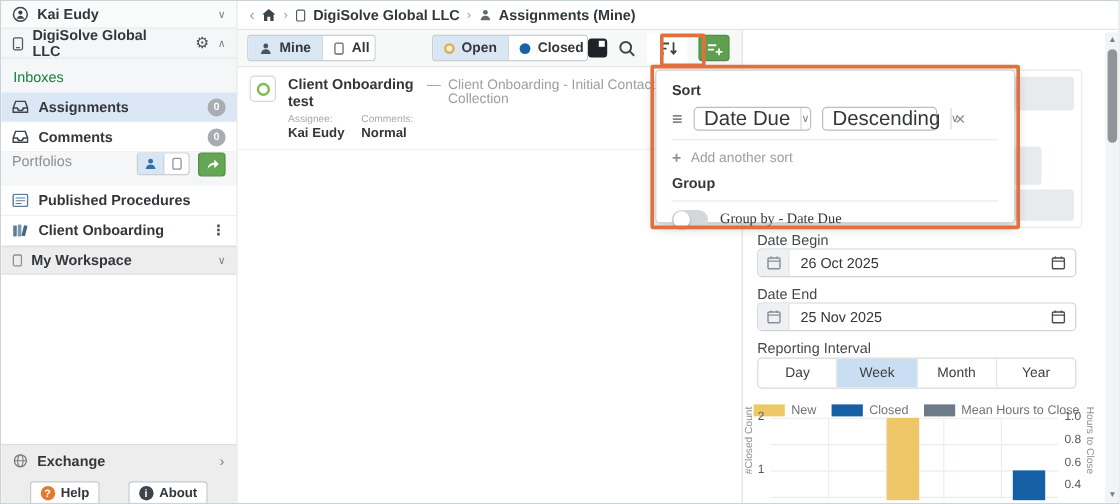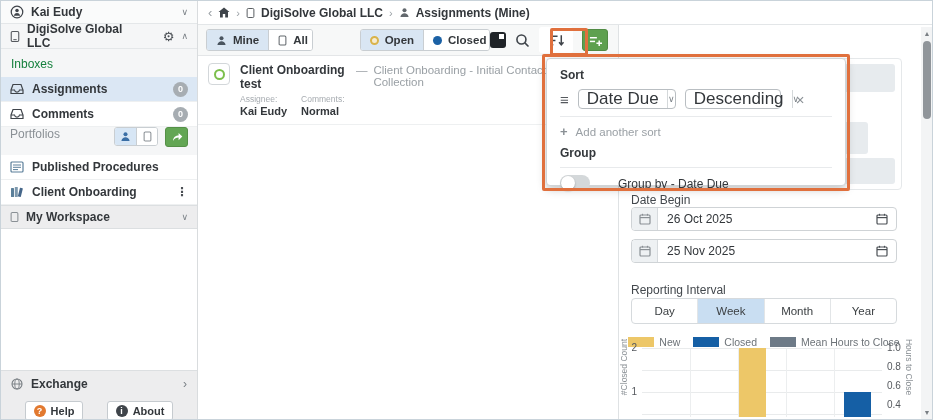--- a/index.html
+++ b/index.html
@@ -104,21 +104,21 @@
   .sel-val { padding:0 8px; font-size:17px; flex:1; white-space:nowrap; }
   .sel-chev { width:20px; align-self:stretch; border-left:1px solid #d4d8da; display:flex; align-items:center; justify-content:center; color:#7a8086; font-size:9px; }
   .w96 { width:98px; } .w95 { width:96px; }
   .x-btn { color:#8a9095; font-size:15px; margin-left:6px; cursor:pointer; }
   .sp-hr { border:none; border-top:1px solid #e8eaec; margin:7px 0; }
   .add-sort { display:flex; align-items:center; gap:8px; color:#9aa0a5; font-size:11.5px; cursor:pointer; }
   .plus { color:#8a9095; font-size:13px; font-weight:bold; }
   .sp-group-title { font-weight:bold; margin-top:7px; }
   .toggle { width:30px; height:16px; border-radius:8px; background:#d4d8da; position:relative; cursor:pointer; flex:0 0 auto; }
   .knob { position:absolute; left:1px; top:1px; width:14px; height:14px; border-radius:50%; background:#fff; box-shadow:0 1px 2px rgba(0,0,0,.3); }
-  .grp-row { display:flex; align-items:flex-end; gap:28px; margin-top:6px; }
+  .grp-row { display:flex; align-items:flex-start; gap:10px; margin-top:6px;font-family:Liberation Serif, serif; }
 
   
   .annot { position:absolute; border:3px solid #e0703d; border-radius:2px; z-index:30; pointer-events:none; }
   .annot-btn { left:549px; top:27px; width:38px; height:28px; }
   .annot-panel { left:541px; top:53px; width:308px; height:137px; }
 
   svg { display:block; }
 </style>
 </head>
 <body>
@@ -373,21 +373,21 @@
           <svg width="12" height="12" viewBox="0 0 12 12">
             <rect x="1" y="2" width="10" height="9" rx="1" fill="none" stroke="currentColor" stroke-width="1.2"></rect>
             <line x1="1" y1="4.6" x2="11" y2="4.6" stroke="currentColor" stroke-width="1.2"></line>
             <line x1="3.5" y1=".8" x2="3.5" y2="2.6" stroke="currentColor" stroke-width="1.2"></line>
             <line x1="8.5" y1=".8" x2="8.5" y2="2.6" stroke="currentColor" stroke-width="1.2"></line>
           </svg>
         </span>
     </div>
 
     <div class="f-label" style="top:213px">Date End</div>
-    <div class="d-input" style="top:214px">
+    <div class="d-input" style="top:227px">
       <span class="d-addon">
           <svg width="12" height="12" viewBox="0 0 12 12">
             <rect x="1" y="2" width="10" height="9" rx="1" fill="none" stroke="currentColor" stroke-width="1.2"></rect>
             <line x1="1" y1="4.6" x2="11" y2="4.6" stroke="currentColor" stroke-width="1.2"></line>
             <line x1="3.5" y1=".8" x2="3.5" y2="2.6" stroke="currentColor" stroke-width="1.2"></line>
             <line x1="8.5" y1=".8" x2="8.5" y2="2.6" stroke="currentColor" stroke-width="1.2"></line>
           </svg>
         </span>
       <span class="d-val">25 Nov 2025</span>
       <span class="d-cal">

